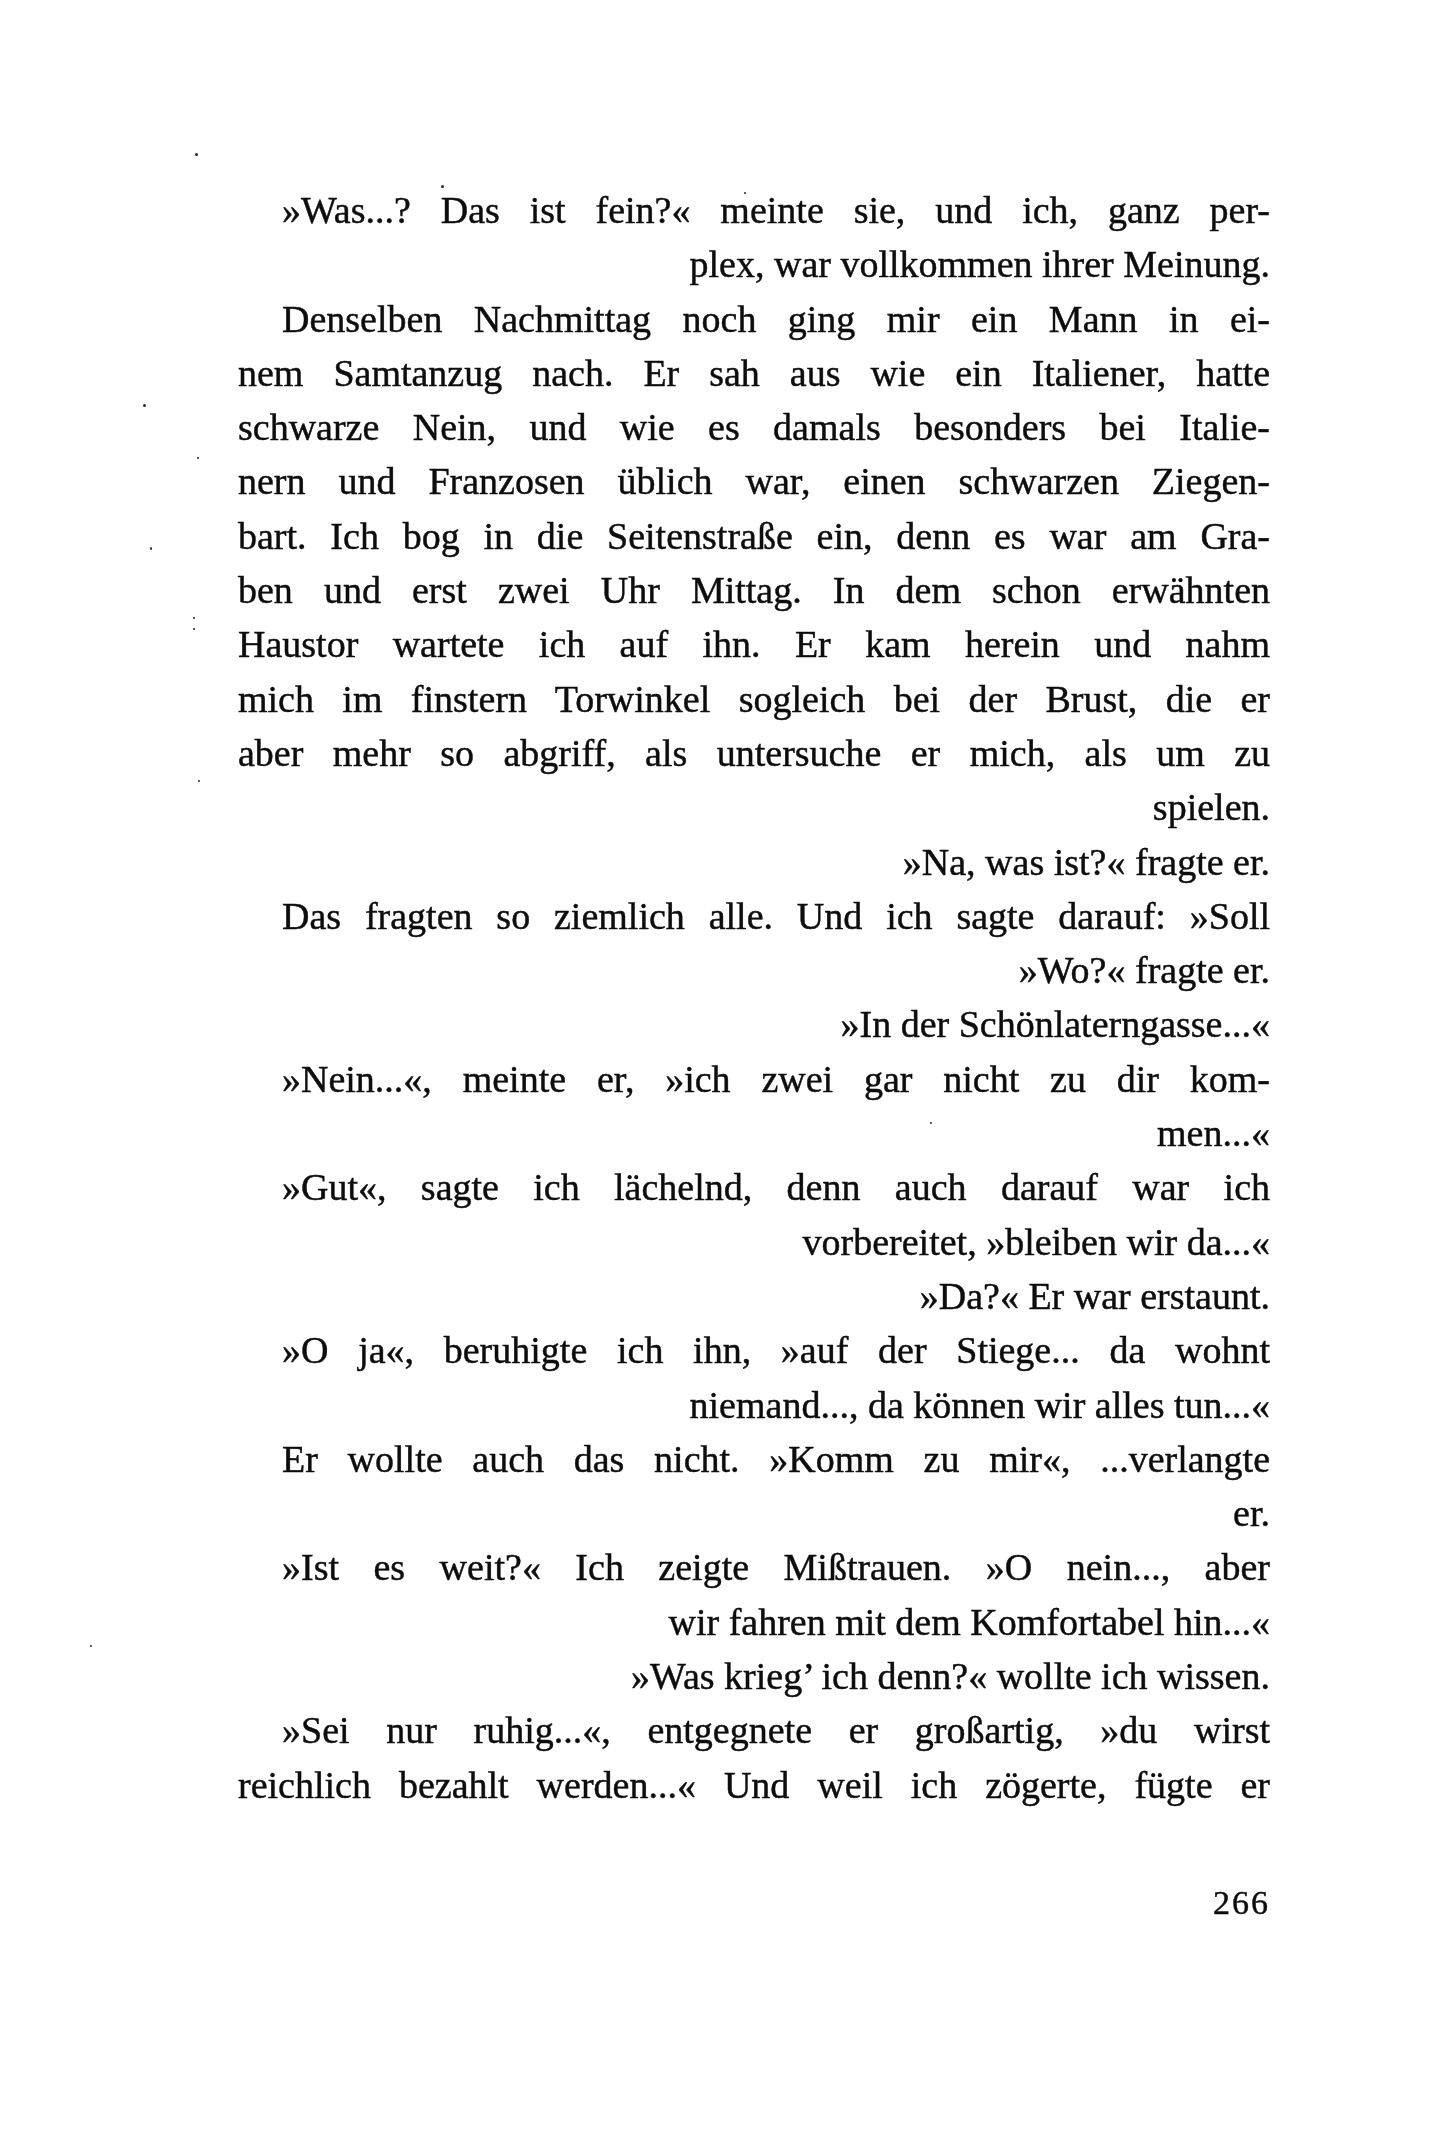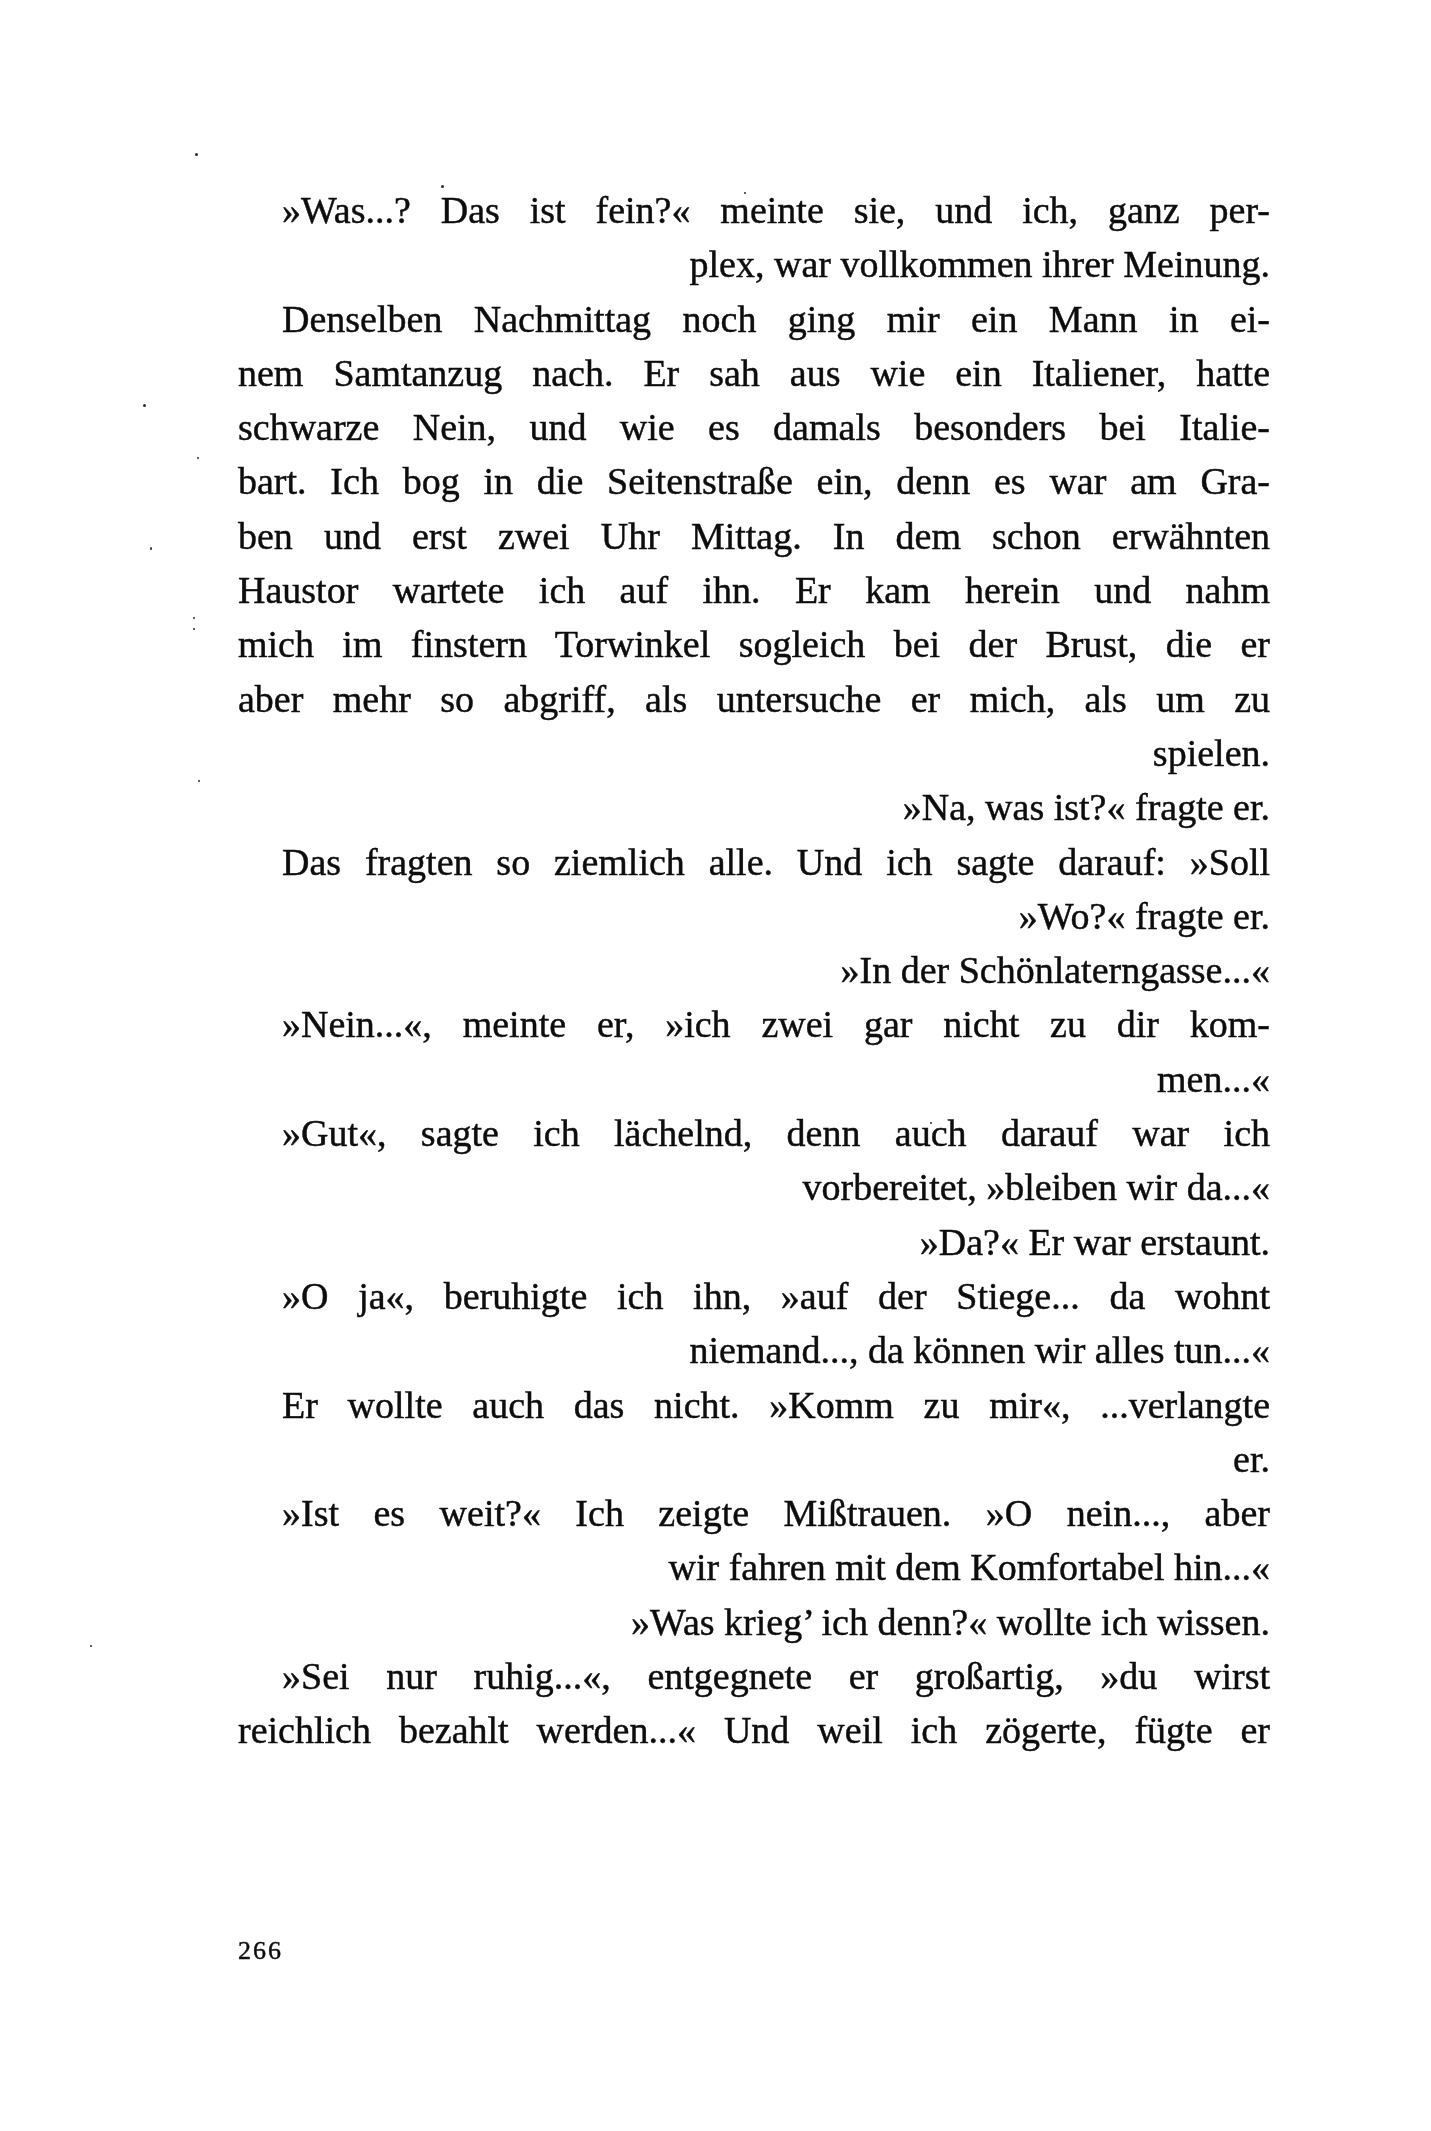--- a/index.html
+++ b/index.html
@@ -34,44 +34,45 @@
     white-space: normal;
     text-align: justify;
     text-align-last: justify;
   }
   .line.indent {
     text-indent: 44px;
   }
   .page-number {
     position: absolute;
     left: 238px;
-    top: 1936px;
+    top: 1884px;
     width: 1032px;
-    text-align: left;
-    font-size: 26px;
+    text-align: right;
+    font-size: 34px;
     letter-spacing: 2px;
     -webkit-text-stroke: 0.45px currentColor;
   }
   .speck {
     position: absolute;
     background: #2a2a2a;
     border-radius: 50%;
   }
 </style>
 </head>
 <body>
 
 <div class="page">
 
   <div class="text-block" id="text-block">
       <div class="line indent justify">»Was...? Das ist fein?« meinte sie, und ich, ganz per-</div>
       <div class="line">plex, war vollkommen ihrer Meinung.</div>
       <div class="line indent justify">Denselben Nachmittag noch ging mir ein Mann in ei-</div>
       <div class="line justify">nem Samtanzug nach. Er sah aus wie ein Italiener, hatte</div>
       <div class="line justify">schwarze Nein, und wie es damals besonders bei Italie-</div>
+      <div class="line justify">nern und Franzosen üblich war, einen schwarzen Ziegen-</div>
       <div class="line justify">bart. Ich bog in die Seitenstraße ein, denn es war am Gra-</div>
       <div class="line justify">ben und erst zwei Uhr Mittag. In dem schon erwähnten</div>
       <div class="line justify">Haustor wartete ich auf ihn. Er kam herein und nahm</div>
       <div class="line justify">mich im finstern Torwinkel sogleich bei der Brust, die er</div>
       <div class="line justify">aber mehr so abgriff, als untersuche er mich, als um zu</div>
       <div class="line">spielen.</div>
       <div class="line indent">»Na, was ist?« fragte er.</div>
       <div class="line indent justify">Das fragten so ziemlich alle. Und ich sagte darauf: »Soll</div>
       <div class="line indent">»Wo?« fragte er.</div>
       <div class="line indent">»In der Schönlaterngasse...«</div>

